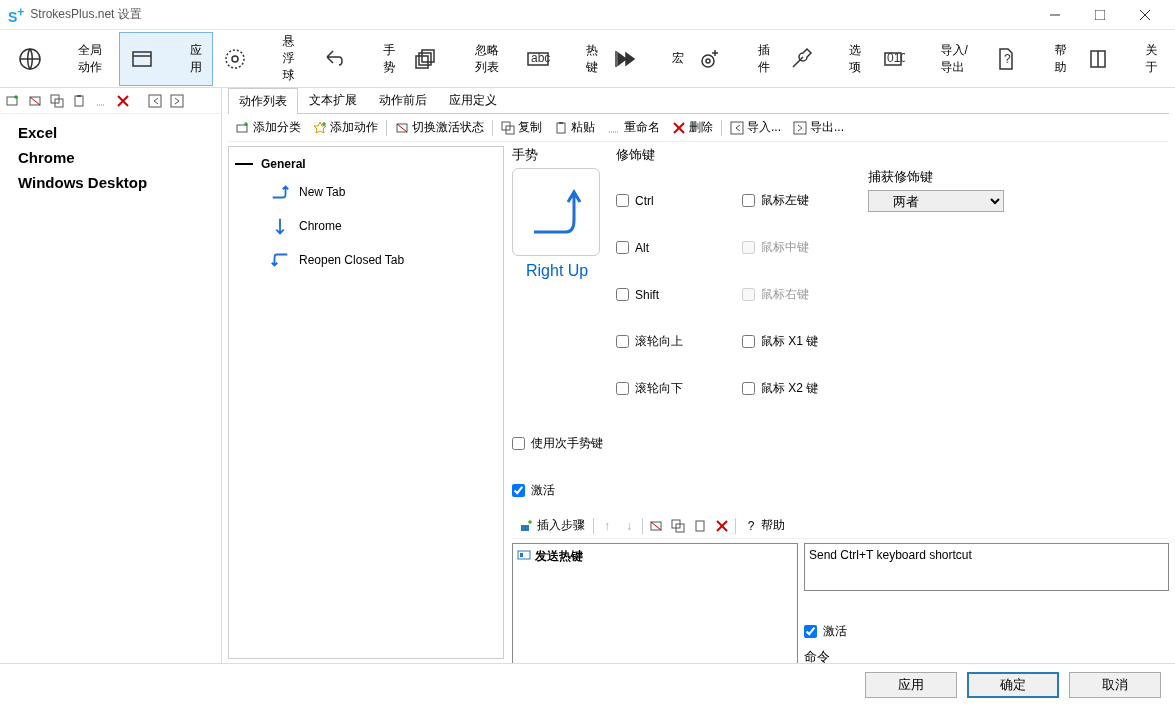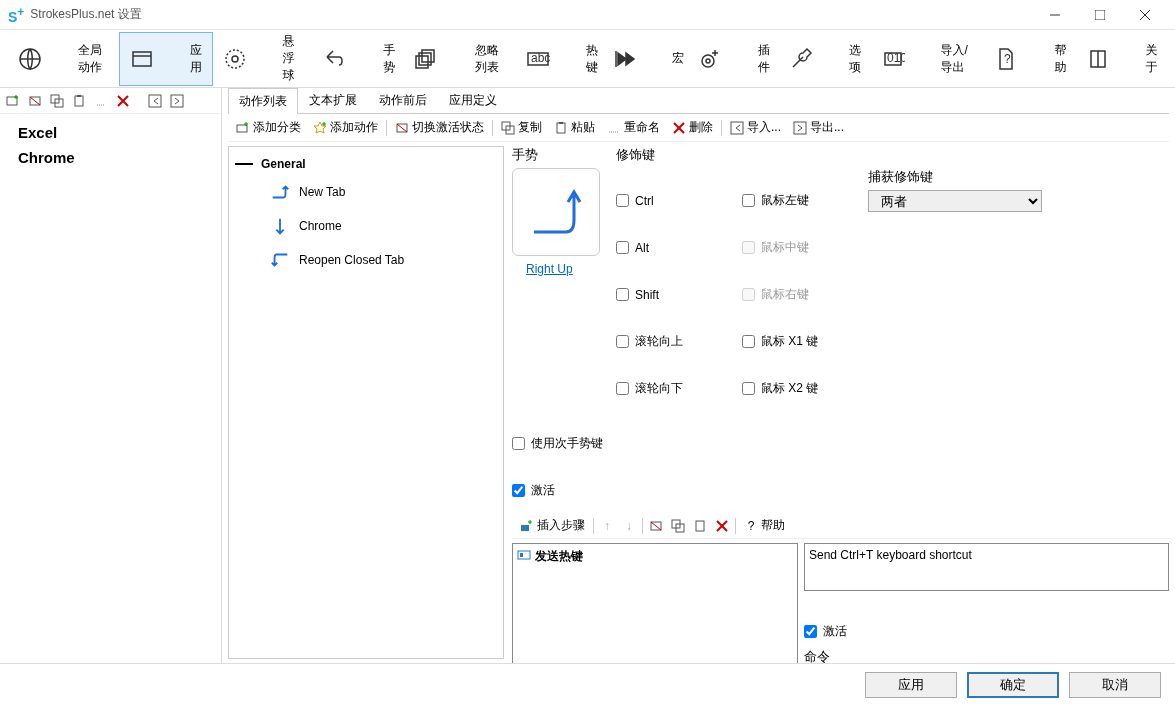--- a/index.html
+++ b/index.html
@@ -57,30 +57,30 @@
 .tree-item { display: flex; align-items: center; gap: 8px; padding: 6px 0 6px 34px; font-size: 15px; cursor: pointer; }
 .tree-item svg { width: 22px; height: 22px; stroke: #1e6fd9; fill: none; stroke-width: 2; }
 
 .detail-pane { flex: 1; padding: 4px 0 0 4px; display: flex; flex-direction: column; overflow: hidden; }
 
 .gesture-row { display: flex; gap: 16px; }
 .field-group { }
 .field-label { font-size: 13px; color: #000; margin-bottom: 4px; }
 .gesture-box { width: 88px; height: 88px; border: 1px solid #ccc; border-radius: 6px; background: #fff; display: flex; align-items: center; justify-content: center; margin-bottom: 6px; }
 .gesture-box svg { width: 60px; height: 60px; stroke: #1e6fd9; fill: none; stroke-width: 3; }
-.gesture-link { color: #0066cc; text-decoration: underline; font-size: 12px; padding-left: 14px; }
+.gesture-link { color: #0066cc; font-size: 16px; padding-left: 14px; }
 
 .modifiers { border-top: none; }
 .mod-grid { display: grid; grid-template-columns: 110px 110px; gap: 6px 16px; }
 .chk { display: flex; align-items: center; gap: 6px; font-size: 13px; margin-top: 24px; }
 .chk input { width: 13px; height: 13px; }
 .chk.disabled { color: #999; }
 .capture-col { margin-left: 16px; }
 .capture-label { font-size: 13px; margin-bottom: 4px; }
-.capture-select { width: 174px; height: 22px; border: 1px solid #aaa; padding: 0 8px; font-size: 13px; }
+.capture-select { width: 136px; height: 22px; border: 1px solid #aaa; padding: 0 20px; font-size: 13px; }
 
 .extra-checks { margin-top: 14px; display: flex; flex-direction: column; gap: 6px; }
 
 
 .action-area { margin-top: 14px; flex: 1; display: flex; flex-direction: column; }
 .action-tabstrip { display: flex; border-bottom: 1px solid #ccc; height: 26px; align-items: flex-end; }
 .step-toolbar { height: 26px; display: flex; align-items: center; gap: 4px; padding: 0 4px; border-bottom: 1px solid #eee; }
 
 .step-split { display: flex; flex: 1; gap: 6px; margin-top: 4px; }
 .step-list { width: 286px; border: 1px solid #888; padding: 4px; }
@@ -286,20 +286,21 @@
       <span class="mini-btn">
           <svg viewBox="0 0 14 14">
             <rect x="1" y="1" width="12" height="12" fill="none" stroke="#555"></rect>
             <path d="M5 4 L9 7 L5 10" fill="none" stroke="#555"></path>
           </svg>
         </span>
     </div>
     <div class="sidebar-list">
       <div class="sidebar-item">Excel</div>
       <div class="sidebar-item">Chrome</div>
+      <div class="sidebar-item">Windows Desktop</div>
     </div>
   </div>
 
   <div class="main">
 
     <div class="tabstrip">
       <div class="tab active">动作列表</div>
       <div class="tab">文本扩展</div>
       <div class="tab">动作前后</div>
       <div class="tab">应用定义</div>

